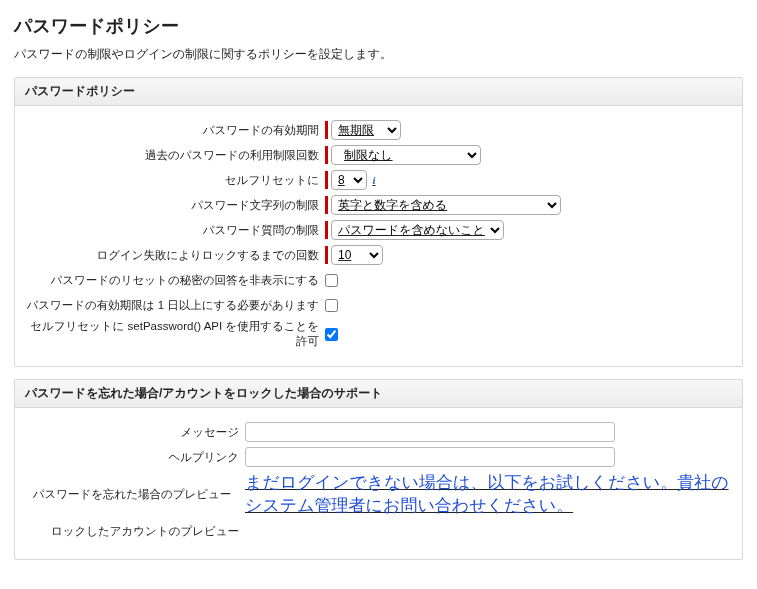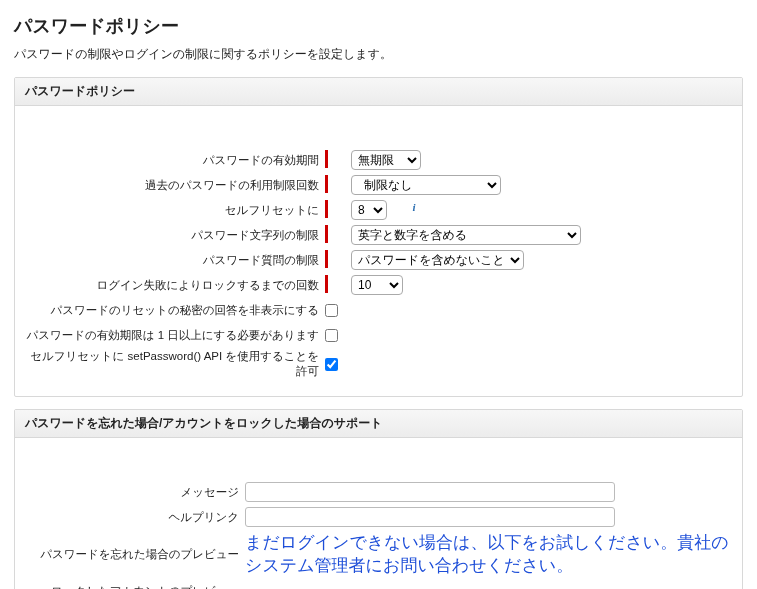--- a/index.html
+++ b/index.html
@@ -28,41 +28,41 @@
   }
   .panel-header {
     background: linear-gradient(#f7f7f7, #ececec);
     border-bottom: 1px solid #d8d8d8;
     padding: 5px 10px;
     font-weight: bold;
     font-size: 12px;
   }
   .panel-body {
     padding: 10px 10px 14px 10px;
-    margin-top: 30px;
   }
   .row {
     display: flex;
     align-items: center;
     margin: 3px 0;
     min-height: 22px;
   }
   .row-label {
     width: 300px;
     text-align: right;
     padding-right: 6px;
     font-size: 11.5px;
     color: #222;
     flex-shrink: 0;
   }
   .row-field {
     display: flex;
-    align-items: flex-start;
-    gap: 20px;
+    align-items: center;
+    gap: 0;
     flex: 1;
+    text-decoration: underline;
   }
   .redbar {
     display: inline-block;
     width: 3px;
     height: 18px;
     background: #c00;
     margin-right: 3px;
     vertical-align: middle;
   }
   select {
@@ -215,21 +215,21 @@
     </div>
 
     <div class="row">
       <div class="row-label" style="width:220px;font-family:Liberation Mono, monospace;">ヘルプリンク</div>
       <div class="row-field">
         <input type="text" class="wide-input" value="" style="">
       </div>
     </div>
 
     <div class="row">
-      <div class="row-label" style="width:220px;">パスワードを忘れた場合のプレビュー</div>
+      <div class="row-label" style="width:220px;text-align:center;">パスワードを忘れた場合のプレビュー</div>
       <div class="row-field">
         <span class="preview-text">まだログインできない場合は、以下をお試しください。貴社のシステム管理者にお問い合わせください。</span>
       </div>
     </div>
 
     <div class="row">
       <div class="row-label" style="width:220px;">ロックしたアカウントのプレビュー</div>
     </div>
 
   </div>

